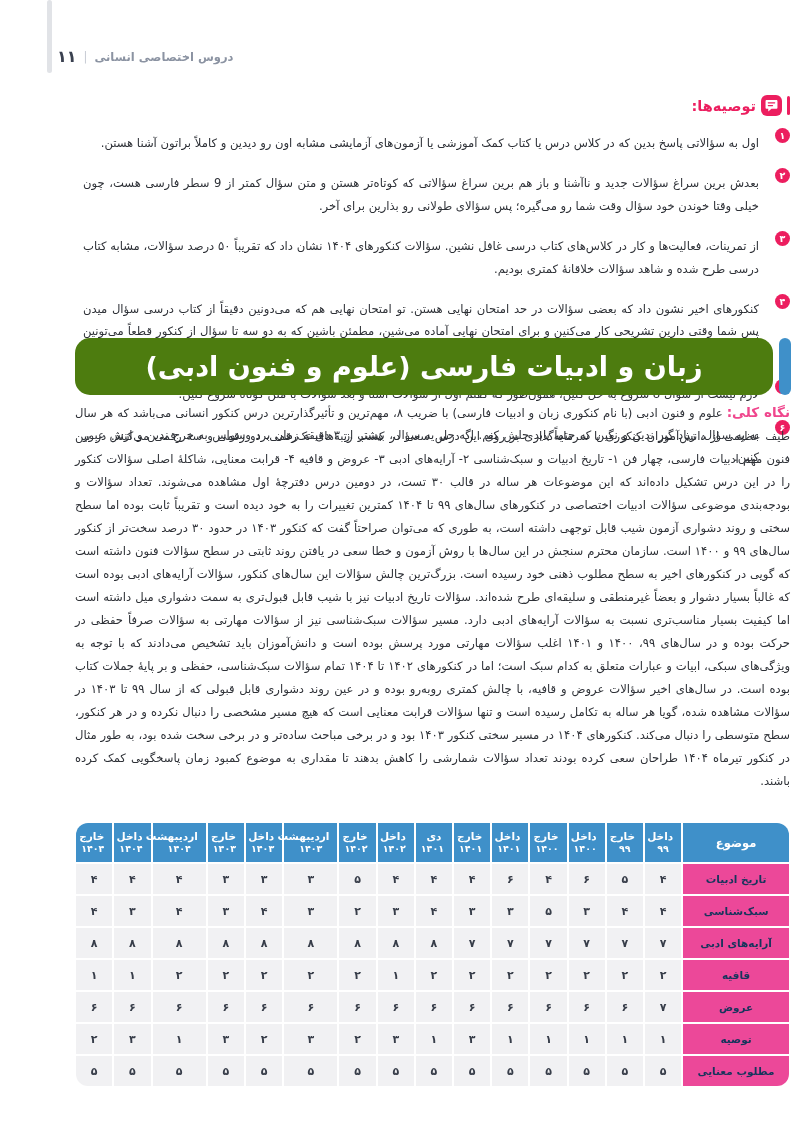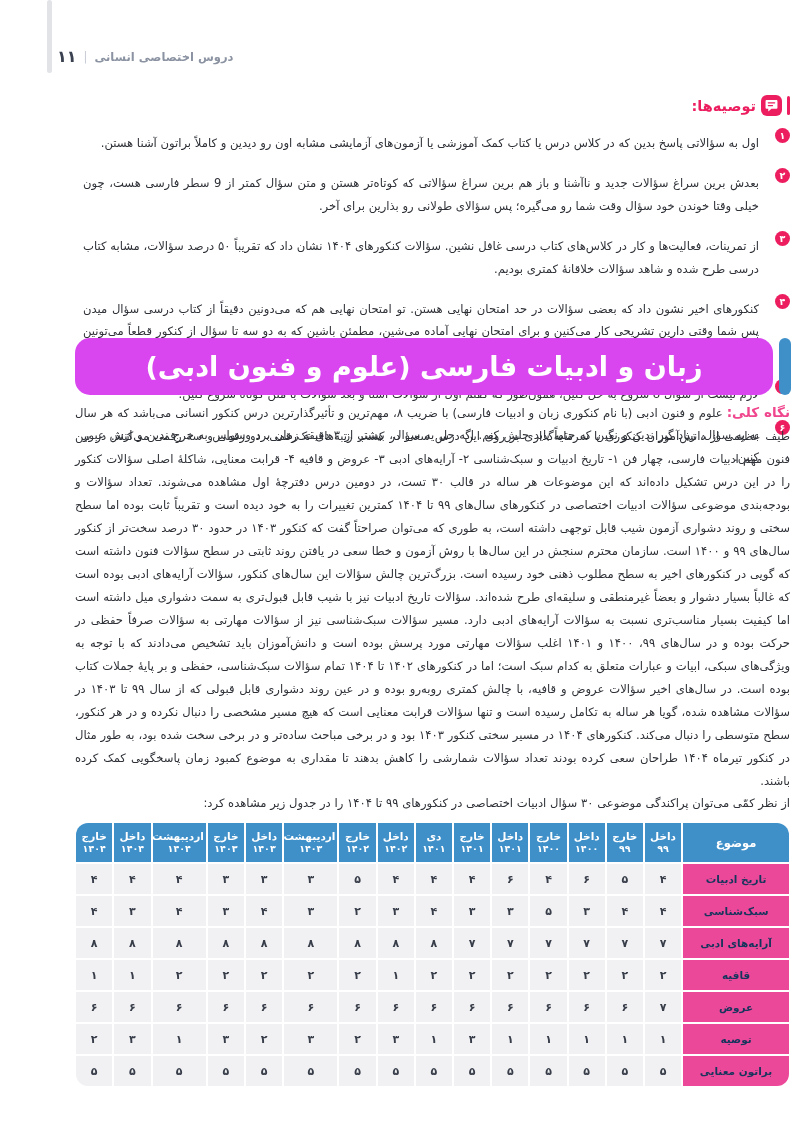--- a/index.html
+++ b/index.html
@@ -27,40 +27,40 @@
   
   .reco{position:absolute;top:95px;right:15px;left:75px;direction:rtl;}
   .reco-item{display:flex;gap:8px;margin:0 0 2px 0;align-items:flex-start;direction:rtl;}
   .num-badge{flex:0 0 15px;width:15px;height:15px;margin-top:4px;border-radius:50%;background:#ec1e5f;color:#fff;
     font-size:9.5px;font-weight:bold;display:flex;align-items:center;justify-content:center;}
   .reco-text{margin:8px;flex:1;font-size:11.6px;line-height:22.4px;color:#2e3137;text-align:justify;}
 
   
   .banner-row{position:absolute;top:338px;left:75px;right:14px;height:57px;direction:rtl;display:flex;gap:6px;}
   .banner-tab{width:12px;background:#3f90c9;border-radius:7px;}
-  .banner{flex:1;background:#d946ef;border-radius:15px;display:flex;align-items:center;justify-content:center;}
+  .banner{flex:1;background:#4d7c0f;border-radius:15px;display:flex;align-items:center;justify-content:center;}
   .banner-title{color:#fff;font-size:27px;font-weight:bold;letter-spacing:-0.5px;}
 
   
   .overview{position:absolute;top:401px;left:75px;right:15px;margin:0;direction:rtl;text-align:justify;
     font-size:11.6px;line-height:23px;color:#2e3137;}
   .ov-label{color:#f0468d;font-weight:bold;font-size:13.5px;}
 
   
   .analysis-head{position:absolute;top:731px;right:15px;left:75px;}
   .section-a{position:absolute;top:769px;right:15px;left:75px;margin:0;direction:rtl;text-align:right;
     color:#2b9c5e;font-size:14.5px;font-weight:bold;}
   .table-intro{position:absolute;top:796px;right:15px;left:75px;margin:0;direction:rtl;text-align:right;
     font-size:11.6px;color:#2e3137;}
 
   
   .table-wrap{position:absolute;top:821px;left:74px;right:14px;}
   table.budget{width:100%;direction:rtl;border-collapse:separate;border-spacing:2.5px;table-layout:fixed;}
   col.c-topic{width:15.5%;} col.c-wide{width:7.8%;}
-  thead th{background:#3f90c9;color:#fff;padding:7px 2px;vertical-align:middle;text-align:center;}
+  thead th{background:#3f90c9;color:#fff;padding:7px 8px;vertical-align:middle;text-align:center;}
   th.th-topic{font-size:11.5px;font-weight:bold;}
   .h-label{font-size:10.5px;font-weight:bold;line-height:13px;}
   .h-year{font-size:9.5px;font-weight:bold;line-height:12px;}
   thead th:first-child{border-top-right-radius:12px;}
   thead th:last-child{border-top-left-radius:12px;}
   tbody td{background:#f1f1f3;text-align:center;font-size:11px;font-weight:bold;color:#373d49;padding:8.5px 0;}
   tbody td.td-topic{background:#ec4899;color:#16355c;font-size:10.5px;padding:8.5px 2px;}
   tbody tr:last-child td:first-child{border-bottom-right-radius:12px;}
   tbody tr:last-child td:last-child{border-bottom-left-radius:12px;}
 </style>
@@ -119,21 +119,20 @@
     <div class="banner-tab"></div>
     <div class="banner">
       <span class="banner-title">زبان و ادبیات فارسی (علوم و فنون ادبی)</span>
     </div>
   </div>
 
   <p class="overview"><span class="ov-label">نگاه کلی:</span> <span>علوم و فنون ادبی (با نام کنکوری زبان و ادبیات فارسی) با ضریب ۸، مهم‌ترین و تأثیرگذارترین درس کنکور انسانی می‌باشد که هر سال طیف عظیمی از دانش‌آموزان کنکوری با سرمایه‌گذاری بر روی این درس سعی در کسب رتبه‌های تک‌رقمی، دو رقمی و سه رقمی می‌کنند. در بین فنون مهم ادبیات فارسی، چهار فن ۱- تاریخ ادبیات و سبک‌شناسی ۲- آرایه‌های ادبی ۳- عروض و قافیه ۴- قرابت معنایی، شاکلهٔ اصلی سؤالات کنکور را در این درس تشکیل داده‌اند که این موضوعات هر ساله در قالب ۳۰ تست، در دومین درس دفترچهٔ اول مشاهده می‌شوند. تعداد سؤالات و بودجه‌بندی موضوعی سؤالات ادبیات اختصاصی در کنکورهای سال‌های ۹۹ تا ۱۴۰۴ کمترین تغییرات را به خود دیده است و تقریباً ثابت بوده اما سطح سختی و روند دشواری آزمون شیب قابل توجهی داشته است، به طوری که می‌توان صراحتاً گفت که کنکور ۱۴۰۳ در حدود ۳۰ درصد سخت‌تر از کنکور سال‌های ۹۹ و ۱۴۰۰ است. سازمان محترم سنجش در این سال‌ها با روش آزمون و خطا سعی در یافتن روند ثابتی در سطح سؤالات فنون داشته است که گویی در کنکورهای اخیر به سطح مطلوب ذهنی خود رسیده است. بزرگ‌ترین چالش سؤالات این سال‌های کنکور، سؤالات آرایه‌های ادبی بوده است که غالباً بسیار دشوار و بعضاً غیرمنطقی و سلیقه‌ای طرح شده‌اند. سؤالات تاریخ ادبیات نیز با شیب قابل قبول‌تری به سمت دشواری میل داشته است اما کیفیت بسیار مناسب‌تری نسبت به سؤالات آرایه‌های ادبی دارد. مسیر سؤالات سبک‌شناسی نیز از سؤالات مهارتی به سؤالات صرفاً حفظی در حرکت بوده و در سال‌های ۹۹، ۱۴۰۰ و ۱۴۰۱ اغلب سؤالات مهارتی مورد پرسش بوده است و دانش‌آموزان باید تشخیص می‌دادند که با توجه به ویژگی‌های سبکی، ابیات و عبارات متعلق به کدام سبک است؛ اما در کنکورهای ۱۴۰۲ تا ۱۴۰۴ تمام سؤالات سبک‌شناسی، حفظی و بر پایهٔ جملات کتاب بوده است. در سال‌های اخیر سؤالات عروض و قافیه، با چالش کمتری روبه‌رو بوده و در عین روند دشواری قابل قبولی که از سال ۹۹ تا ۱۴۰۳ در سؤالات مشاهده شده، گویا هر ساله به تکامل رسیده است و تنها سؤالات قرابت معنایی است که هیچ مسیر مشخصی را دنبال نکرده و در هر کنکور، سطح متوسطی را دنبال می‌کند. کنکورهای ۱۴۰۴ در مسیر سختی کنکور ۱۴۰۳ بود و در برخی مباحث ساده‌تر و در برخی سخت شده بود، به طور مثال در کنکور تیرماه ۱۴۰۴ طراحان سعی کرده بودند تعداد سؤالات شمارشی را کاهش بدهند تا مقداری به موضوع کمبود زمان پاسخگویی کمک کرده باشند.</span></p>
 
 
 
-  <p class="table-intro">از نظر کمّی می‌توان پراکندگی موضوعی ۳۰ سؤال ادبیات اختصاصی در کنکورهای ۹۹ تا ۱۴۰۴ را در جدول زیر مشاهده کرد:</p>
 
   <div class="table-wrap">
     <table class="budget">
       <colgroup id="budget-cols">
           <col class="c-topic">
           <col>
           <col>
           <col>
           <col>
           <col>
@@ -316,21 +315,21 @@
             <td>۳</td>
             <td>۲</td>
             <td>۳</td>
             <td>۲</td>
             <td>۳</td>
             <td>۱</td>
             <td>۳</td>
             <td>۲</td>
           </tr>
           <tr>
-            <td class="td-topic">براتون معنایی</td>
+            <td class="td-topic">مطلوب معنایی</td>
             <td>۵</td>
             <td>۵</td>
             <td>۵</td>
             <td>۵</td>
             <td>۵</td>
             <td>۵</td>
             <td>۵</td>
             <td>۵</td>
             <td>۵</td>
             <td>۵</td>

